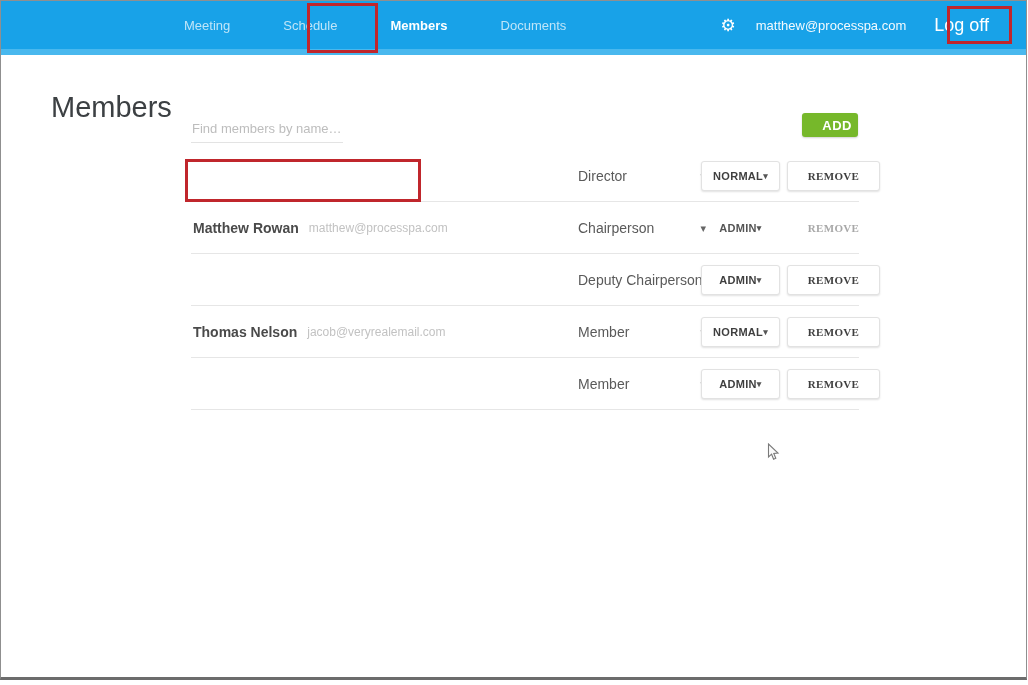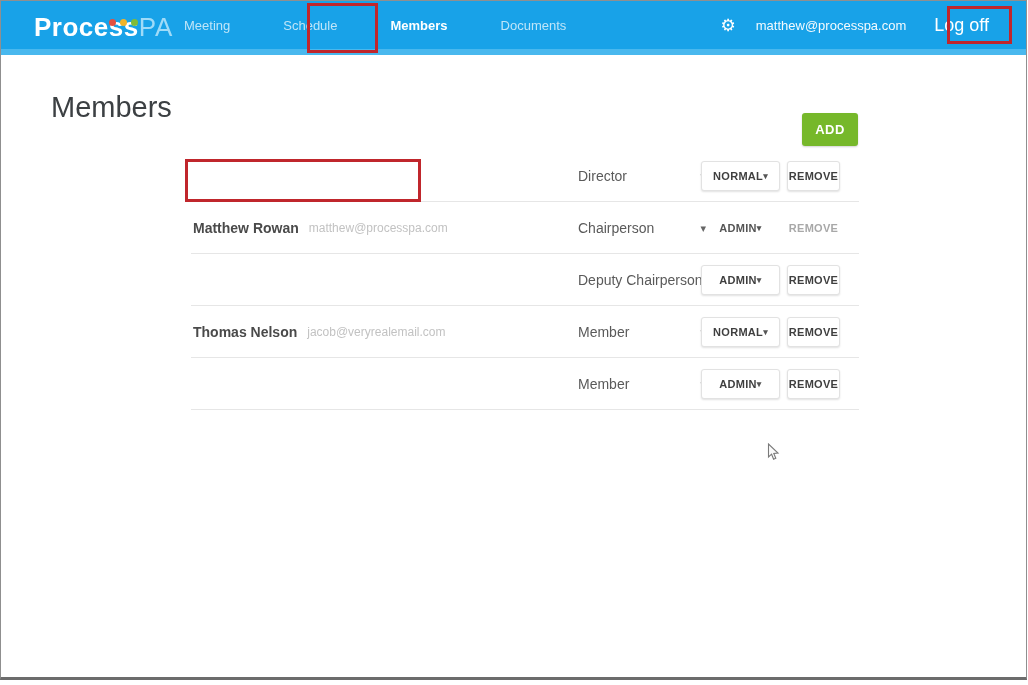--- a/index.html
+++ b/index.html
@@ -31,79 +31,74 @@
   .acct-email{color:rgba(255,255,255,0.95);font-size:13px;cursor:pointer;}
   .logoff{color:#fff;font-size:18px;cursor:pointer;padding:0 8px;}
 
   
   .page-title{position:absolute;left:50px;top:70px;font-size:29px;line-height:34px;
               font-weight:400;color:var(--title-gray);}
   .search-input{position:absolute;left:190px;top:114px;width:152px;height:28px;border:none;
                 border-bottom:1px solid #e3e3e3;outline:none;font-size:13px;color:#555;
                 background:transparent;padding:0 1px;}
   .search-input::placeholder{color:#bdbdbd;}
-  .add-btn{position:absolute;left:801px;top:112px;width:56px;height:33px;background:var(--add-green);
+  .add-btn{position:absolute;left:801px;top:112px;width:56px;height:24px;background:var(--add-green);
            color:#fff;border:none;border-radius:3px;font-size:13px;font-weight:bold;
-           letter-spacing:0.5px;cursor:pointer;box-shadow:0 1px 2px rgba(0,0,0,0.18);}
+           letter-spacing:0.5px;cursor:pointer;box-shadow:0 1px 2px rgba(0,0,0,0.18);text-align:right;}
 
   .member-table{position:absolute;left:190px;top:149px;width:668px;}
   .row{position:relative;height:52px;border-bottom:1px solid var(--divider);}
   .name-cell{position:absolute;left:2px;top:0;height:52px;display:flex;align-items:center;white-space:nowrap;}
   .mname{font-size:14px;font-weight:bold;color:#4a4a4a;}
   .memail{font-size:12px;color:#c2c2c2;margin-left:10px;}
   .role-select{position:absolute;left:387px;top:0;width:128px;height:52px;display:flex;
                align-items:center;cursor:pointer;}
   .role-val{font-size:14px;color:#5a5a5a;white-space:nowrap;}
   .role-caret{position:absolute;right:0;top:20px;font-size:11px;color:#666;}
   .btn{position:absolute;top:11px;height:30px;background:#fff;border:1px solid #e2e2e2;
        border-radius:3px;font-size:11px;font-weight:bold;color:#3f3f3f;cursor:pointer;
        box-shadow:0 1px 2px rgba(0,0,0,0.12);letter-spacing:0.3px;
        display:flex;align-items:center;justify-content:center;}
   .btn.access{left:510px;width:79px;}
-  .btn.remove{left:596px;width:53px;}
+  .btn.remove{left:596px;width:93px;font-family:Liberation Serif, serif;}
   .access-caret{font-size:9px;color:#555;}
   .row.flat .btn{background:transparent;border:none;box-shadow:none;}
   .row.flat .btn.remove{color:#a8a8a8;}
   .row.flat .btn.access{color:#555;}
 
   
   .ann{position:absolute;border:3px solid var(--annotation-red);z-index:30;pointer-events:none;}
   .ann.members-tab{left:306px;top:2px;width:71px;height:50px;}
   .ann.logoff-box{left:946px;top:5px;width:65px;height:38px;}
   .ann.jacob-box{left:184px;top:158px;width:236px;height:43px;}
   .cursor{position:absolute;left:766px;top:442px;z-index:40;pointer-events:none;}
 </style>
 </head>
 <body>
 
 <div class="frame">
 
   <div class="appbar">
-    <div class="logo">
-      <span class="dot r"></span>
-      <span class="dot y"></span>
-      <span class="dot g"></span>
-      <span class="b">Process</span><span class="l">PA</span>
-    </div>
     <div class="nav">
       <span class="nav-item">Meeting</span>
       <span class="nav-item">Schedule</span>
       <span class="nav-item active">Members</span>
       <span class="nav-item">Documents</span>
     </div>
     <div class="acct">
       <span class="gear">⚙</span>
       <span class="acct-email">matthew@processpa.com</span>
       <span class="logoff">Log off</span>
     </div>
   </div>
   <div class="appbar-strip"></div>
 
   <h1 class="page-title">Members</h1>
 
+  <input class="search-input" type="text" placeholder="Find members by name…" style="">
 
   <button class="add-btn">ADD</button>
 
   <div class="member-table">
 
     <div class="row">
       <div class="role-select">
         <span class="role-val">Director</span>
         <span class="role-caret">▾</span>
       </div>

